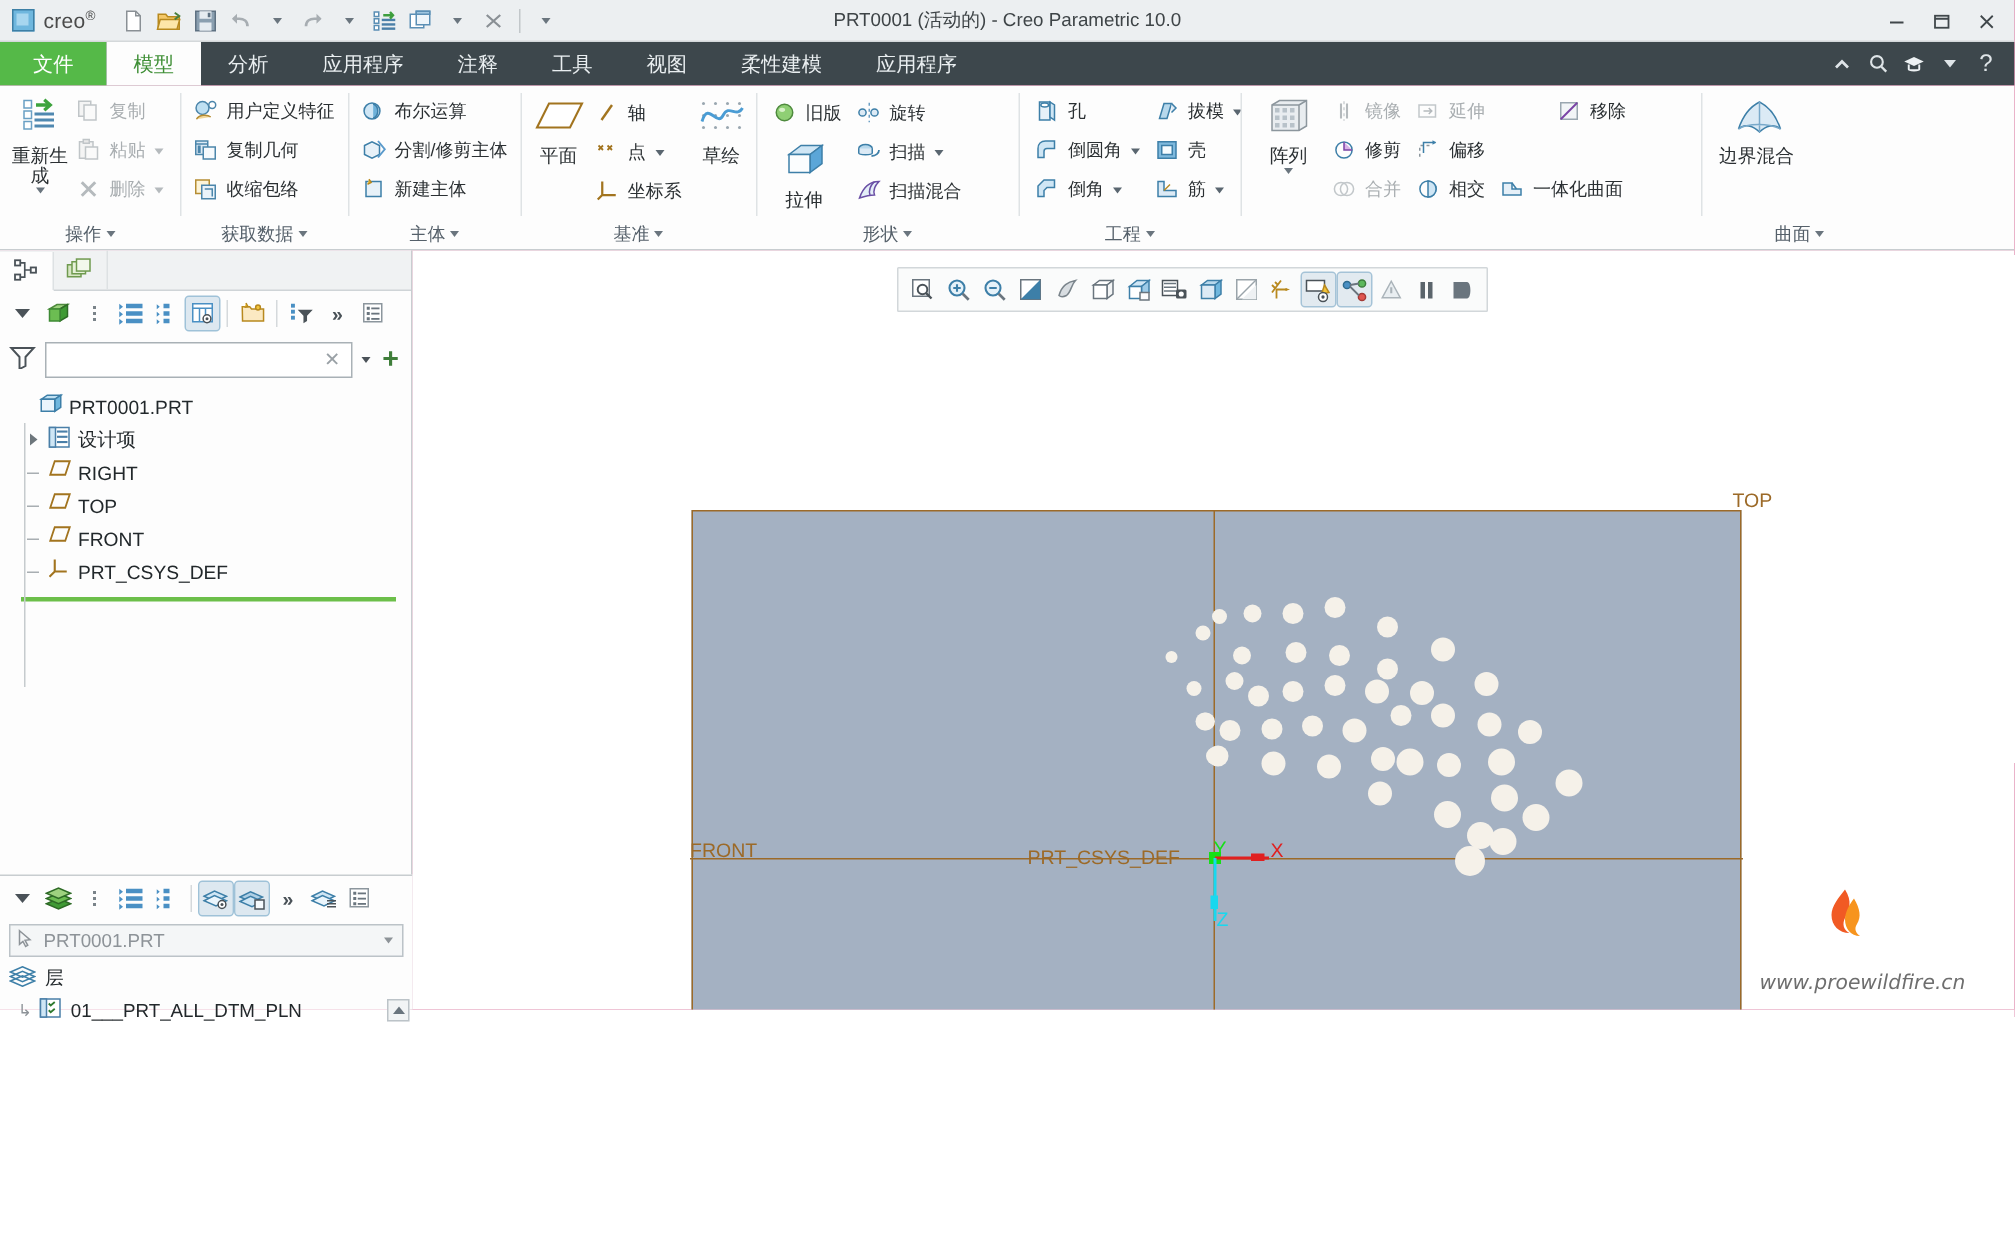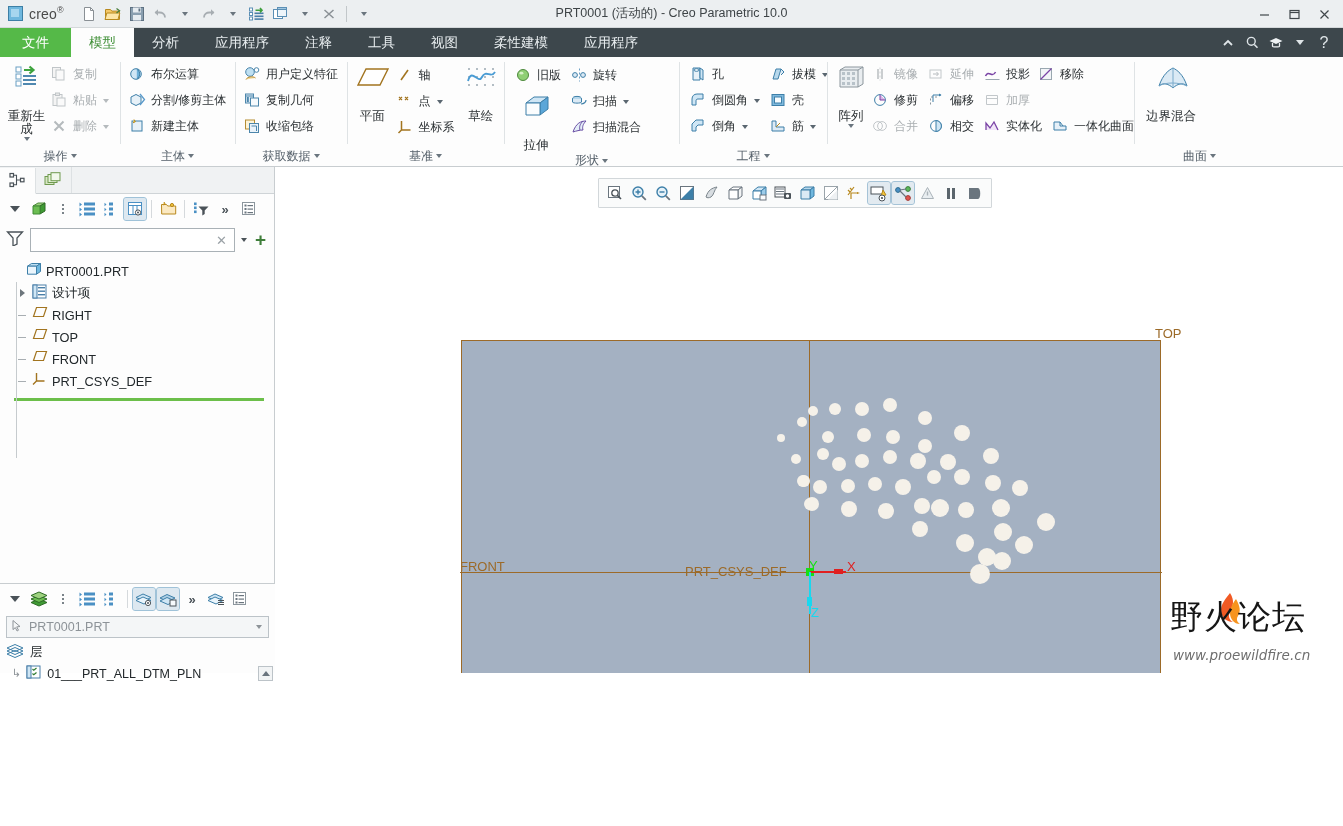--- a/index.html
+++ b/index.html
@@ -77,21 +77,21 @@
   .col { display:flex; flex-direction:column; gap:1px; }
   .sm {
     display:flex; align-items:center; gap:4px; height:25px; padding:0 5px 0 3px;
     font-size:12px; color:#2b3033; white-space:nowrap; border-radius:2px; cursor:default;
   }
   .sm.dis { color:#a9aeb1; }
   .big {
     display:flex; flex-direction:column; align-items:center; justify-content:flex-start;
     width:56px; padding-top:2px; font-size:12.5px; color:#2b3033; border-radius:2px; cursor:default;
   }
-  .big .lbl { margin-top:14px; text-align:center; line-height:13px; }
+  .big .lbl { margin-top:2px; text-align:center; line-height:13px; }
   .ico { width:18px; height:18px; flex:0 0 18px; position:relative; display:block; }
   .ico.big-i { width:32px; height:30px; flex:0 0 32px; }
 
   
   .leftpanel {
     position:absolute; top:167px; left:0; width:275px; bottom:0;
     background:#fdfdfd; border-right:1px solid #c8cdd0;
   }
   .lp-tabs { height:27px; display:flex; align-items:flex-end; border-bottom:1px solid #cfd4d7; background:#f0f2f3; }
   .lp-tab { width:36px; height:26px; display:flex; align-items:center; justify-content:center; border-right:1px solid #dde1e3;}
@@ -359,58 +359,20 @@
             <span class="caret-t" style="border-top-color:#b5babd"></span>
           </div>
         </div>
       </div>
       <div class="group-title">
         <span>操作</span>
           <span class="caret-s"></span>
       </div>
     </div>
 
-    <div class="group" style="width:115px">
-      <div class="group-body" style="padding-left:6px">
-        <div class="col">
-          <div class="sm">
-            <span class="ico">
-              <svg width="17" height="16" viewBox="0 0 17 16">
-                  <circle cx="7" cy="8" r="5.3" fill="#cfe6f5" stroke="#3d7fa8"></circle>
-                  <path d="M7.8 3.2a5.3 5.3 0 0 1 0 9.6" fill="#6eb1d9" stroke="#3d7fa8"></path>
-                </svg>
-            </span>
-            <span>布尔运算</span>
-          </div>
-          <div class="sm">
-            <span class="ico">
-              <svg width="17" height="16" viewBox="0 0 17 16">
-                  <path d="M2 5l5-2.5 5 2.5v6L7 13.5 2 11z" fill="#e7f1f8" stroke="#3d7fa8"></path>
-                  <path d="M11 2l4.5 5.5L11 13" fill="none" stroke="#5a9acb" stroke-width="1.3"></path>
-                </svg>
-            </span>
-            <span>分割/修剪主体</span>
-          </div>
-          <div class="sm">
-            <span class="ico">
-              <svg width="17" height="16" viewBox="0 0 17 16">
-                  <rect x="3" y="3" width="10" height="10" fill="#e7f1f8" stroke="#3d7fa8"></rect>
-                  <path d="M5 1.5l1.4 2.2L4 4.8" fill="#f2c43a" stroke="#b8891e"></path>
-                </svg>
-            </span>
-            <span>新建主体</span>
-          </div>
-        </div>
-      </div>
-      <div class="group-title">
-        <span>主体</span>
-          <span class="caret-s"></span>
-      </div>
-    </div>
-
     <div class="group" style="width:112px">
       <div class="group-body" style="padding-left:6px">
         <div class="col">
           <div class="sm">
             <span class="ico">
               <svg width="17" height="16" viewBox="0 0 17 16">
                   <circle cx="6" cy="6" r="4.3" fill="#bfe0f2" stroke="#4c86ab"></circle>
                   <path d="M2 13.5c1.5-3 7-3.5 9.5-1.5" fill="#f2d79a" stroke="#b58d33"></path>
                   <circle cx="12.5" cy="4" r="2.3" fill="#fff" stroke="#4c86ab"></circle>
                 </svg>
@@ -435,20 +397,58 @@
                   <rect x="5.5" y="5.5" width="9" height="9" fill="#eaf3fa" stroke="#4c86ab"></rect>
                   <path d="M7.5 8h5v5" fill="none" stroke="#4c86ab"></path>
                 </svg>
             </span>
             <span>收缩包络</span>
           </div>
         </div>
       </div>
       <div class="group-title">
         <span>获取数据</span>
+          <span class="caret-s"></span>
+      </div>
+    </div>
+
+    <div class="group" style="width:115px">
+      <div class="group-body" style="padding-left:6px">
+        <div class="col">
+          <div class="sm">
+            <span class="ico">
+              <svg width="17" height="16" viewBox="0 0 17 16">
+                  <circle cx="7" cy="8" r="5.3" fill="#cfe6f5" stroke="#3d7fa8"></circle>
+                  <path d="M7.8 3.2a5.3 5.3 0 0 1 0 9.6" fill="#6eb1d9" stroke="#3d7fa8"></path>
+                </svg>
+            </span>
+            <span>布尔运算</span>
+          </div>
+          <div class="sm">
+            <span class="ico">
+              <svg width="17" height="16" viewBox="0 0 17 16">
+                  <path d="M2 5l5-2.5 5 2.5v6L7 13.5 2 11z" fill="#e7f1f8" stroke="#3d7fa8"></path>
+                  <path d="M11 2l4.5 5.5L11 13" fill="none" stroke="#5a9acb" stroke-width="1.3"></path>
+                </svg>
+            </span>
+            <span>分割/修剪主体</span>
+          </div>
+          <div class="sm">
+            <span class="ico">
+              <svg width="17" height="16" viewBox="0 0 17 16">
+                  <rect x="3" y="3" width="10" height="10" fill="#e7f1f8" stroke="#3d7fa8"></rect>
+                  <path d="M5 1.5l1.4 2.2L4 4.8" fill="#f2c43a" stroke="#b8891e"></path>
+                </svg>
+            </span>
+            <span>新建主体</span>
+          </div>
+        </div>
+      </div>
+      <div class="group-title">
+        <span>主体</span>
           <span class="caret-s"></span>
       </div>
     </div>
 
     <div class="group" style="width:157px">
       <div class="group-body" style="padding-left:8px; gap:4px">
         <div class="big">
           <span class="ico big-i">
             <svg width="34" height="28" viewBox="0 0 34 28">
                 <path d="M10 5h22l-8 16H2z" fill="#fff" stroke="#a2741f" stroke-width="1.4"></path>
@@ -717,48 +717,20 @@
             <span>偏移</span>
           </div>
           <div class="sm">
             <span class="ico">
               <svg width="16" height="16" viewBox="0 0 16 16">
                   <circle cx="8" cy="8" r="5.4" fill="none" stroke="#3d7fa8"></circle>
                   <path d="M8 2.6a5.4 5.4 0 0 1 0 10.8z" fill="#cfe6f5" stroke="#3d7fa8"></path>
                 </svg>
             </span>
             <span>相交</span>
-          </div>
-        </div>
-        <div class="col">
-          <div class="sm">
-            <span class="ico">
-              <svg width="17" height="16" viewBox="0 0 17 16">
-                  <path d="M1.5 10c3-7 7 3 10-4" fill="none" stroke="#7a43a5" stroke-width="1.5"></path>
-                  <path d="M1.5 13.5h14" stroke="#9aa7b0"></path>
-                </svg>
-            </span>
-            <span>投影</span>
-          </div>
-          <div class="sm dis">
-            <span class="ico">
-              <svg width="16" height="16" viewBox="0 0 16 16">
-                  <path d="M2.5 3.5h11v9h-11z" fill="none" stroke="#c2c7ca"></path>
-                  <path d="M2.5 6.5h11" stroke="#c2c7ca"></path>
-                </svg>
-            </span>
-            <span>加厚</span>
-          </div>
-          <div class="sm">
-            <span class="ico">
-              <svg width="17" height="16" viewBox="0 0 17 16">
-                  <path d="M2 12V5l4 5 4-6 4 8" fill="#f0e4f8" stroke="#7a43a5" stroke-width="1.3"></path>
-                </svg>
-            </span>
-            <span>实体化</span>
           </div>
         </div>
         <div class="col" style="justify-content:flex-end;padding-top:52px">
           <div class="sm">
             <span class="ico">
               <svg width="16" height="16" viewBox="0 0 16 16">
                   <path d="M2 12V4h6v4h6v4z" fill="#e6f0f8" stroke="#3d7fa8"></path>
                   <path d="M8 4l3 4" stroke="#3d7fa8"></path>
                 </svg>
             </span>
@@ -1202,21 +1174,20 @@
         <div class="hole" style="left: 703px; top: 381px; width: 18px; height: 18px; background: rgb(245, 241, 233);"></div>
         <div class="hole" style="left: 718px; top: 385px; width: 18px; height: 18px; background: rgb(245, 241, 233);"></div>
         <div class="hole" style="left: 695px; top: 397px; width: 20px; height: 20px; background: rgb(245, 241, 233);"></div>
       </div>
 
     <div class="wm">
       <svg width="165" height="58" viewBox="0 0 165 58" style="position:absolute;left:0;top:-2px">
         <path d="M60 2c5 8 3 13 0 19-2 4-1 8 3 10-7 0-12-5-12-12 0-6 5-12 9-17z" fill="#f15a24"></path>
         <path d="M66 8c4 7 5 12 2 17-2 3-1 6 2 8-6 0-10-5-10-11 0-5 3-10 6-14z" fill="#f7941e"></path>
       </svg>
-      <div class="wm-cn">野火论坛</div>
       <div class="wm-url">www.proewildfire.cn</div>
     </div>
   </div>
 
   <div class="gfxbar">
     <div class="gbtn">
       <svg width="17" height="17" viewBox="0 0 17 17">
           <rect x="1.5" y="1.5" width="11" height="11" fill="#fff" stroke="#6a757e"></rect>
           <circle cx="8" cy="8" r="3.2" fill="none" stroke="#4a5258" stroke-width="1.3"></circle>
           <path d="M10.4 10.4l3.6 3.6" stroke="#4a5258" stroke-width="1.6"></path>

